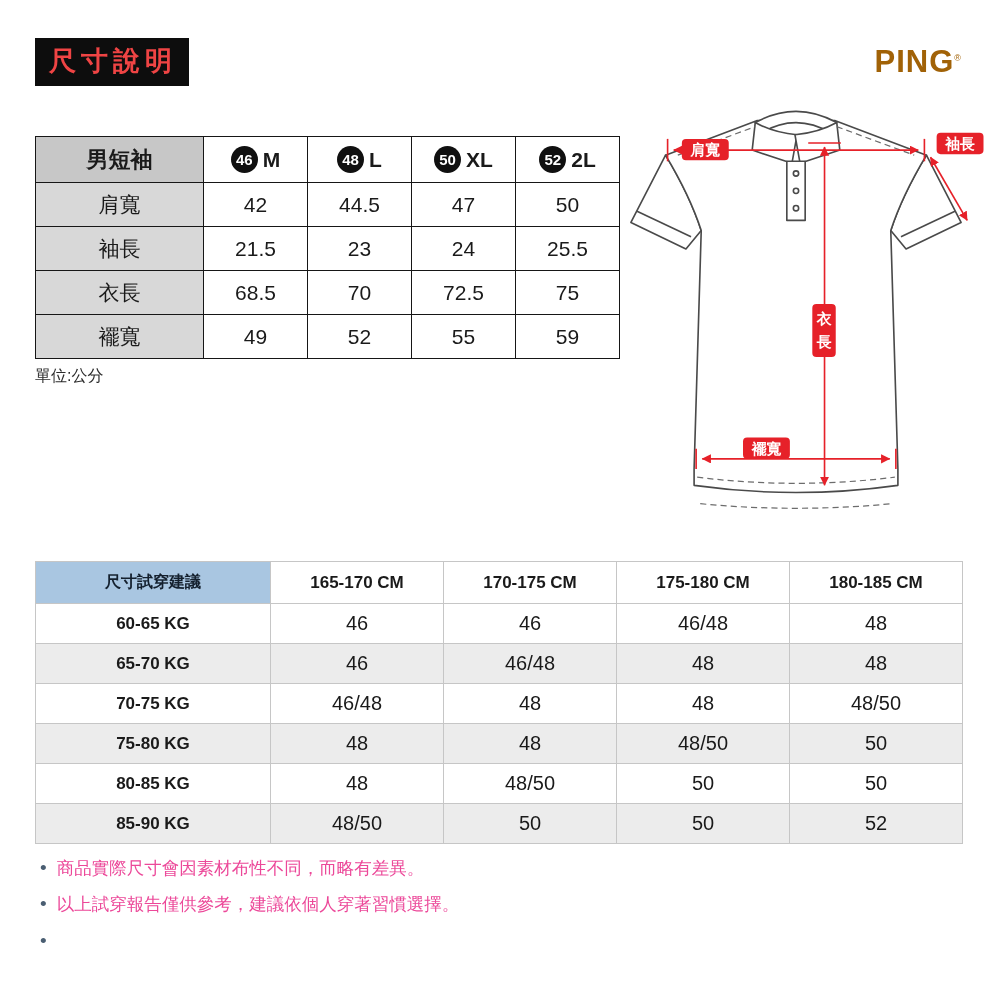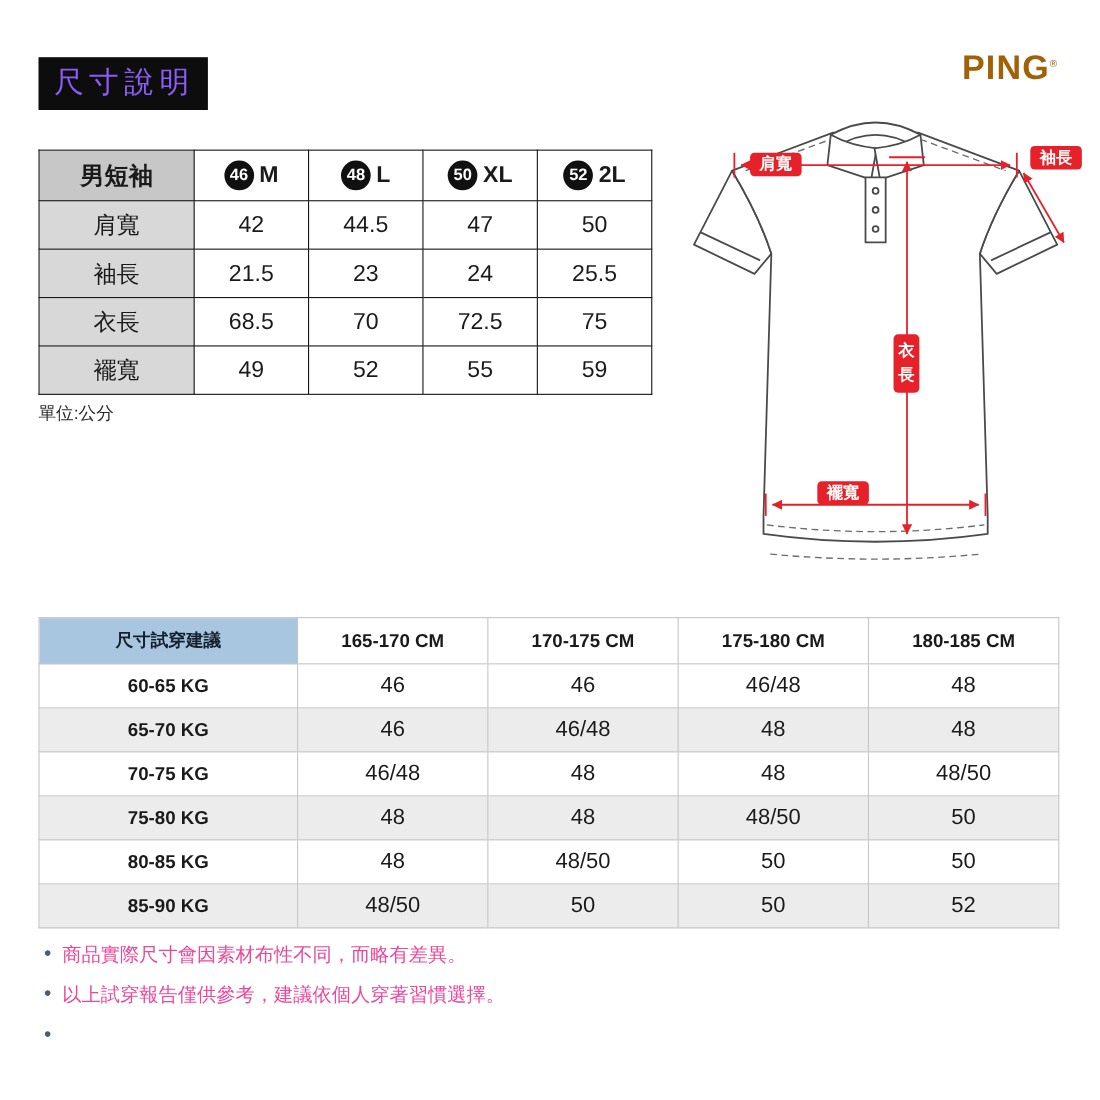--- a/index.html
+++ b/index.html
@@ -4,37 +4,37 @@
 <style>
   * { margin:0; padding:0; box-sizing:border-box; }
   html,body { background:#fff; }
   body {
     width:1000px; height:1000px; position:relative; overflow:hidden;
     font-family:"Liberation Sans","DejaVu Sans",sans-serif; color:#1a1a1a;
   }
 
   
   .title-box {
-    position:absolute; left:35px; top:52px;
-    background:#0d0d0d; color:#8b5cf6;
-    font-size:27px; font-weight:normal; letter-spacing:5px;
+    position:absolute; left:35px; top:38px;
+    background:#0d0d0d; color:#ef4444;
+    font-size:27px; font-weight:bold; letter-spacing:5px;
     padding:5px 12px 7px 14px;
   }
   .brand {
     position:absolute; right:38px; top:44px;
     font-size:31px; font-weight:900; color:#a16207; letter-spacing:1px;
   }
   .brand sup { font-size:9px; font-weight:normal; vertical-align:super; }
 
   
   .size-table { position:absolute; left:35px; top:136px; border-collapse:collapse; table-layout:fixed; }
   .size-table td { border:1.5px solid #161616; text-align:center; vertical-align:middle; background:#fff; }
   .size-table tr { height:44px; }
   .size-table tr.head { height:46px; }
-  .size-table td.titlecell { background:#c7c7c7; font-size:22px; font-weight:bold; width:141px;margin-left:42px; }
+  .size-table td.titlecell { background:#c7c7c7; font-size:22px; font-weight:bold; width:168px;margin-left:42px; }
   .size-table td.sizehead { font-size:21px; font-weight:bold; width:104px; }
   .size-table td.rowlbl { background:#d8d8d8; font-size:21px; }
   .size-table td.val { font-size:21px; }
   .circ {
     display:inline-flex; width:27px; height:27px; border-radius:50%;
     background:#101010; color:#fff; font-size:15px; font-weight:bold;
     align-items:center; justify-content:center; margin-right:5px; vertical-align:middle;
   }
   .size-letter { vertical-align:middle; }
   .unit-note {

